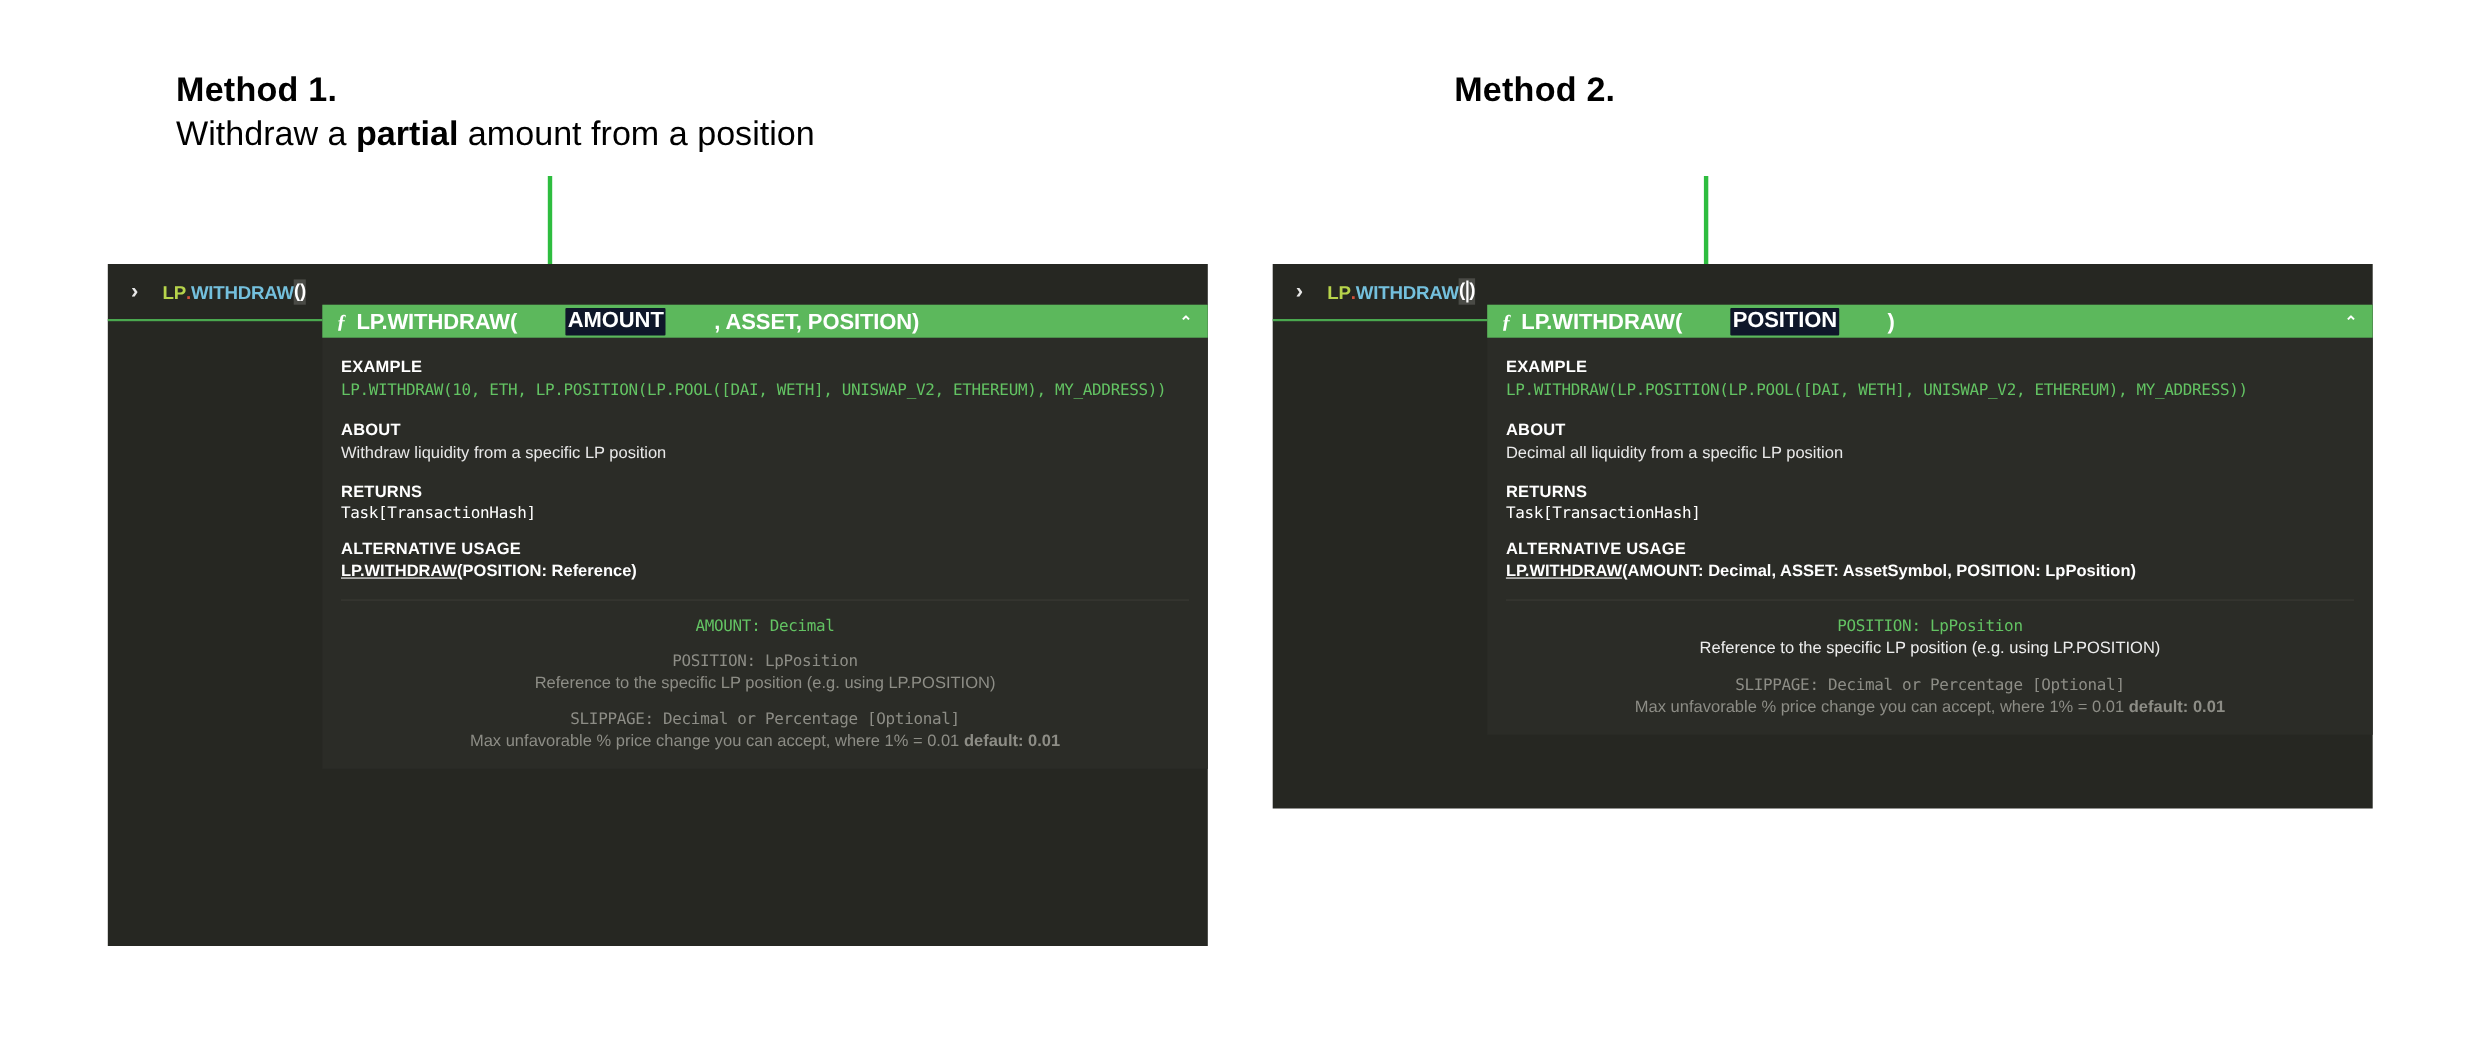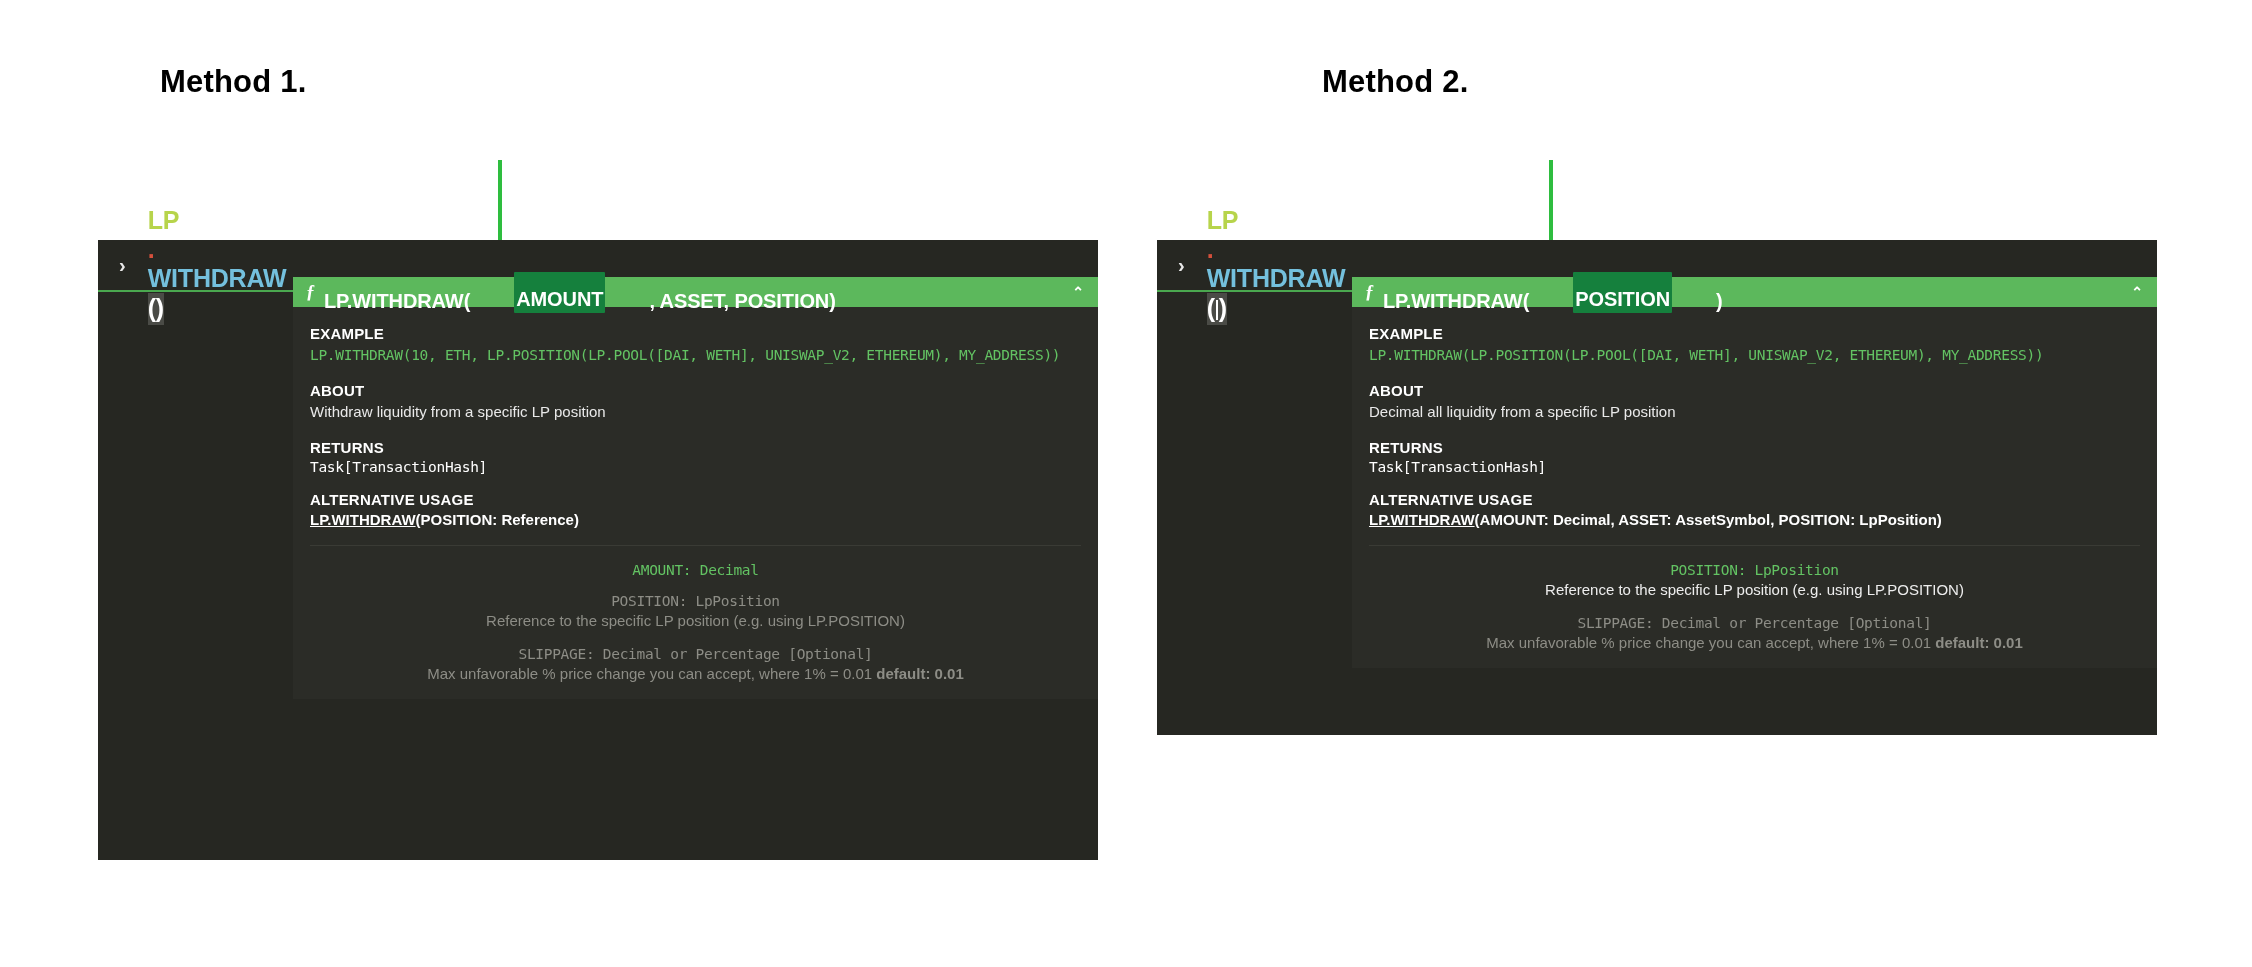--- a/index.html
+++ b/index.html
@@ -80,27 +80,26 @@
   .chevron-prompt {
     color: #e8e8e8;
     font-size: 20px;
     font-weight: bold;
     line-height: 1;
     margin-right: 22px;
     font-family: "Liberation Sans", sans-serif;
   }
   .code-expr {
     font-family: "Liberation Sans", sans-serif;
-    font-size: 25px;
+    font-size: 17px;
     font-weight: bold;
     letter-spacing: -0.2px;
     white-space: pre;
     display: flex;
-    align-items: flex-start;
-    flex-direction: column;
+    align-items: flex-end;
   }
   .tok-ns   { color: #b7d44b; }
   .tok-dot  { color: #d4503c; }
   .tok-fn   { color: #74c0dd; }
   .tok-parens {
     color: #ffffff;
     background: #4a4b46;
     padding: 1px 0 2px 0;
   }
   .caret {
@@ -146,22 +145,22 @@
     font-size: 20px;
     font-weight: bold;
     letter-spacing: -0.1px;
     white-space: pre;
     flex: 1;
     display: flex;
     align-items: flex-end;
     gap: 44px;
   }
   .sig .active-arg {
-    background: #15803d;
-    padding: 16px 2px 2px 2px;
+    background: #0f172a;
+    padding: 0 2px 2px 2px;
     border-radius: 1px;
   }
   .collapse-icon {
     color: #ffffff;
     font-size: 14px;
     font-weight: bold;
     line-height: 1;
     margin-left: 10px;
   }
 
@@ -229,20 +228,21 @@
   .param.active .param-desc { color: #ededed; }
   .param.dim .param-sig     { color: #8d8d86; }
   .param.dim .param-desc    { color: #8d8d86; }
   .param-desc b { font-weight: bold; }
 </style>
 </head>
 <body>
 
 <div class="method-title" id="title-left">
   <div class="line1">Method 1.</div>
+  <div class="line2"><span>Withdraw a </span><b>partial</b><span> amount from a position</span></div>
 </div>
 
 <div class="method-title" id="title-right">
   <div class="line1">Method 2.</div>
 </div>
 
 <div class="arrow" id="arrow-left">
   <div class="shaft"></div>
   <div class="head"></div>
 </div>

